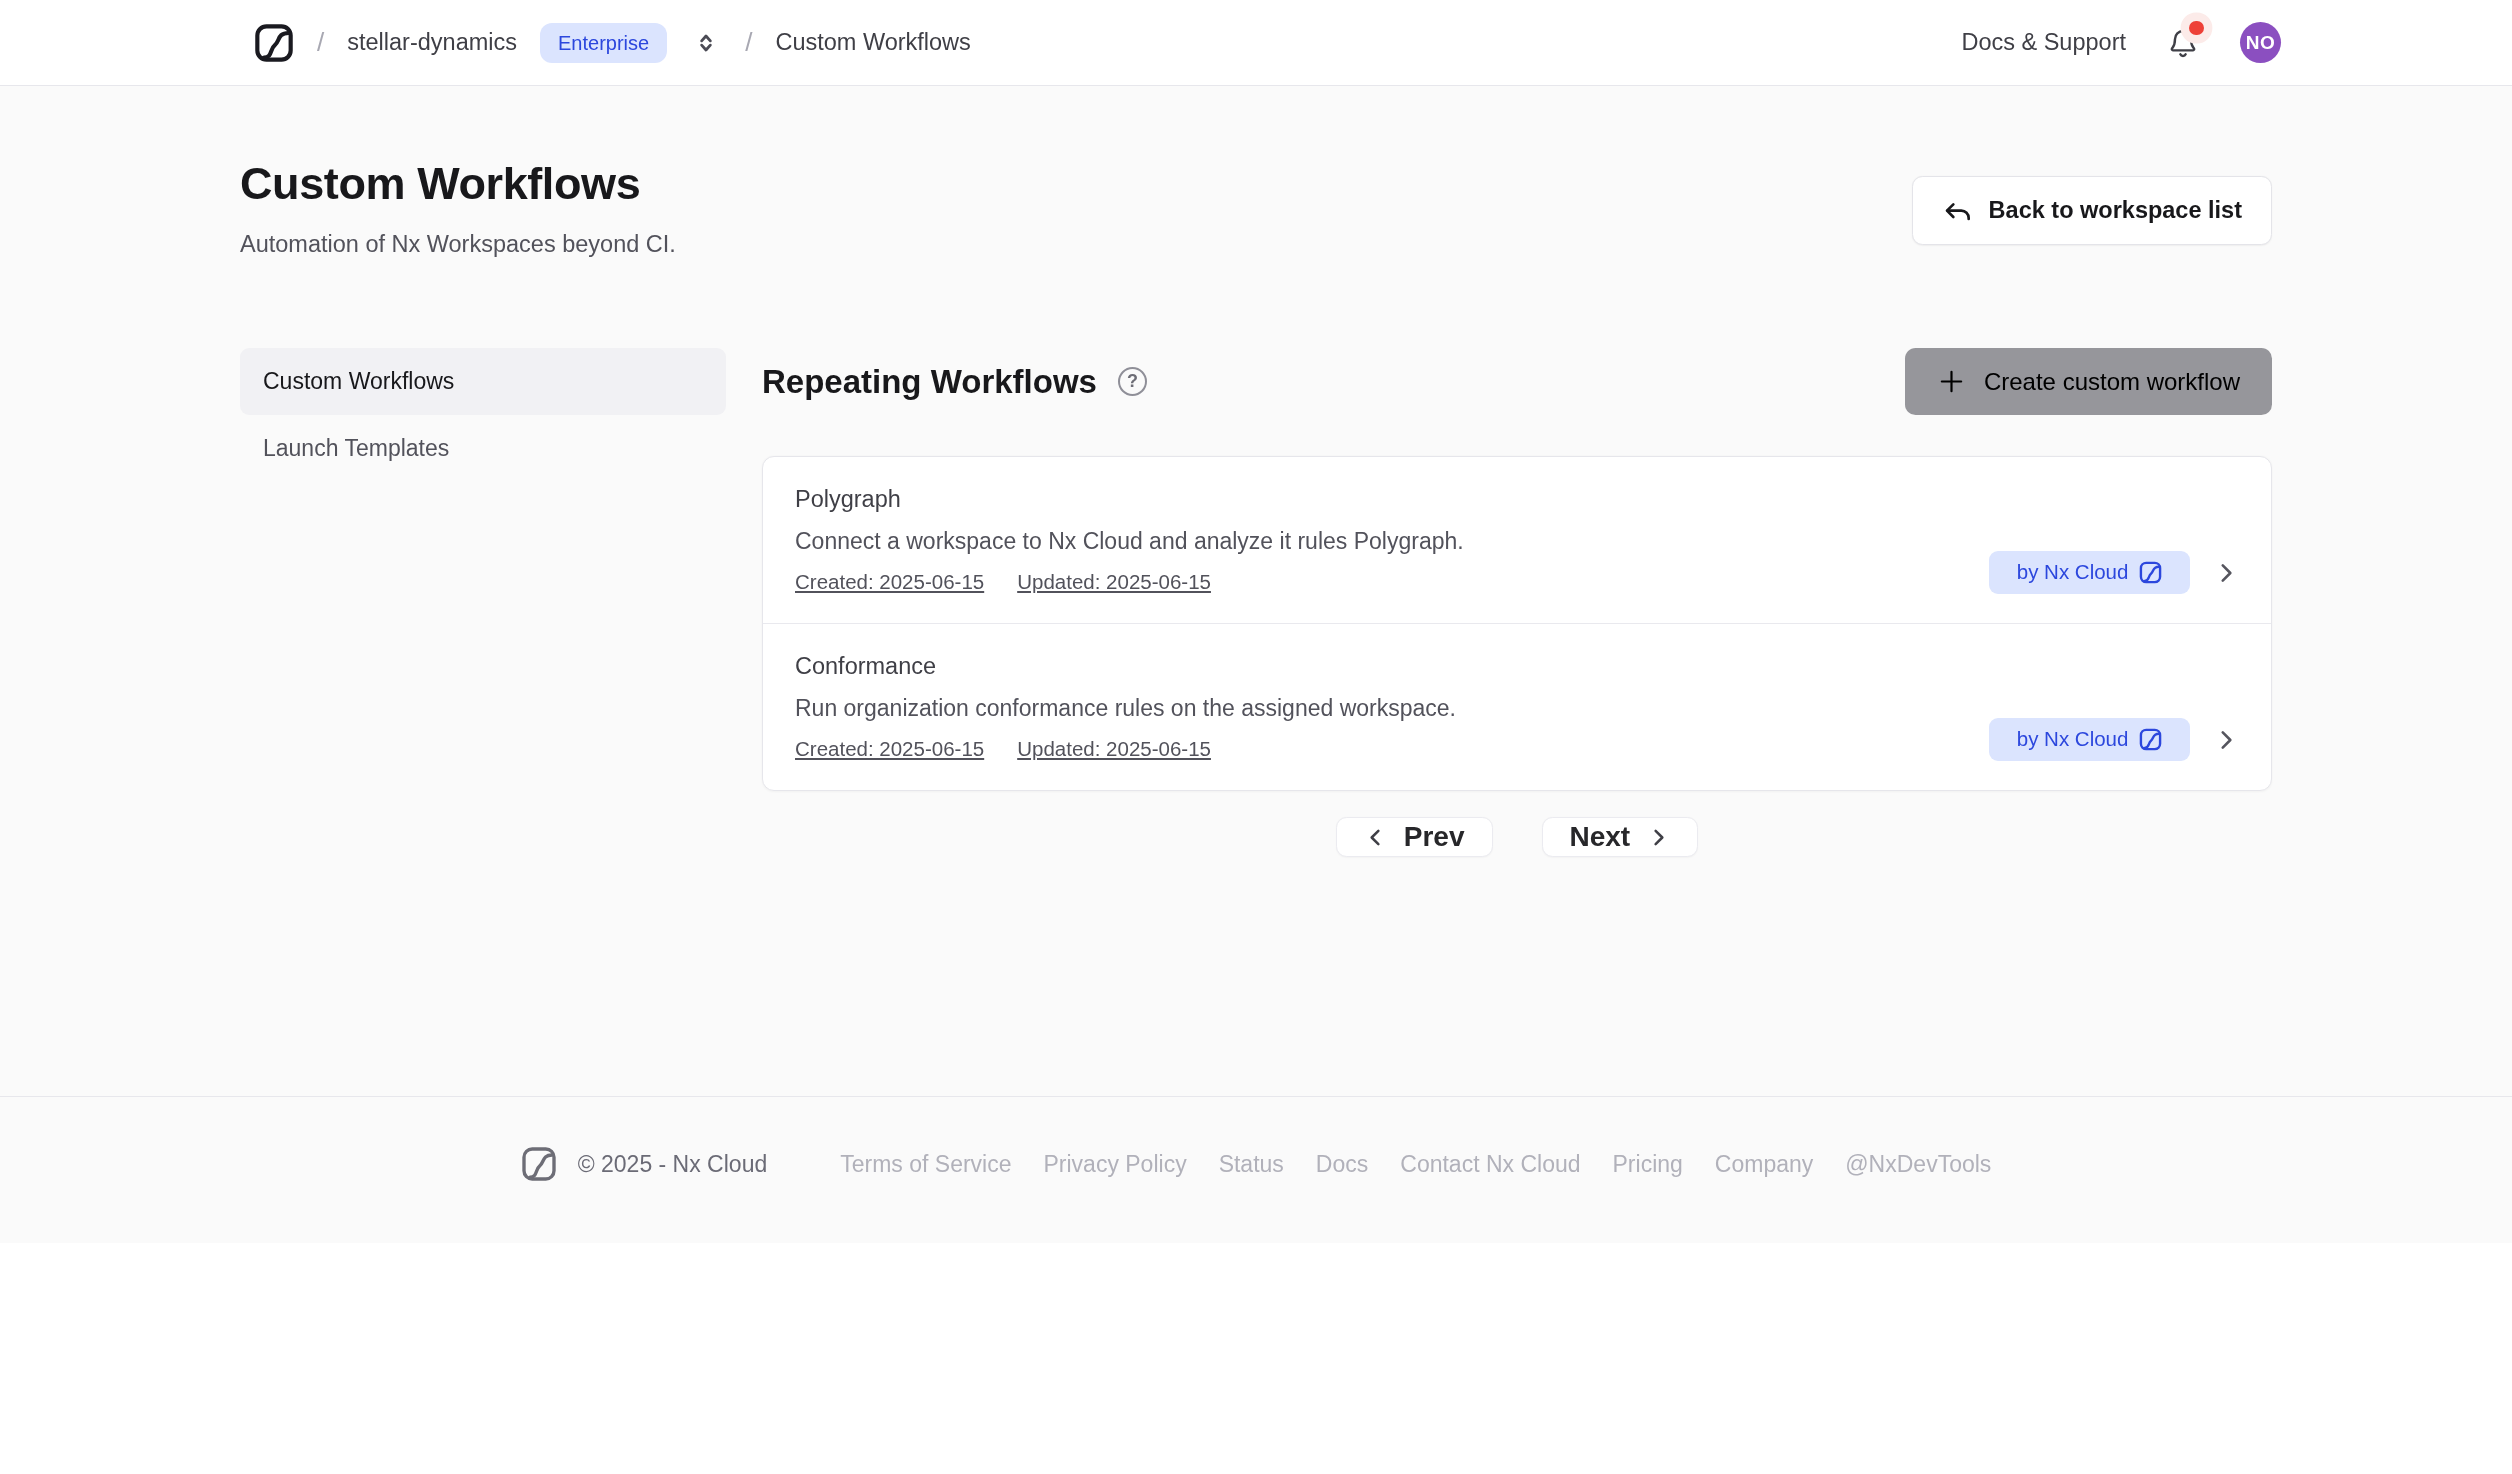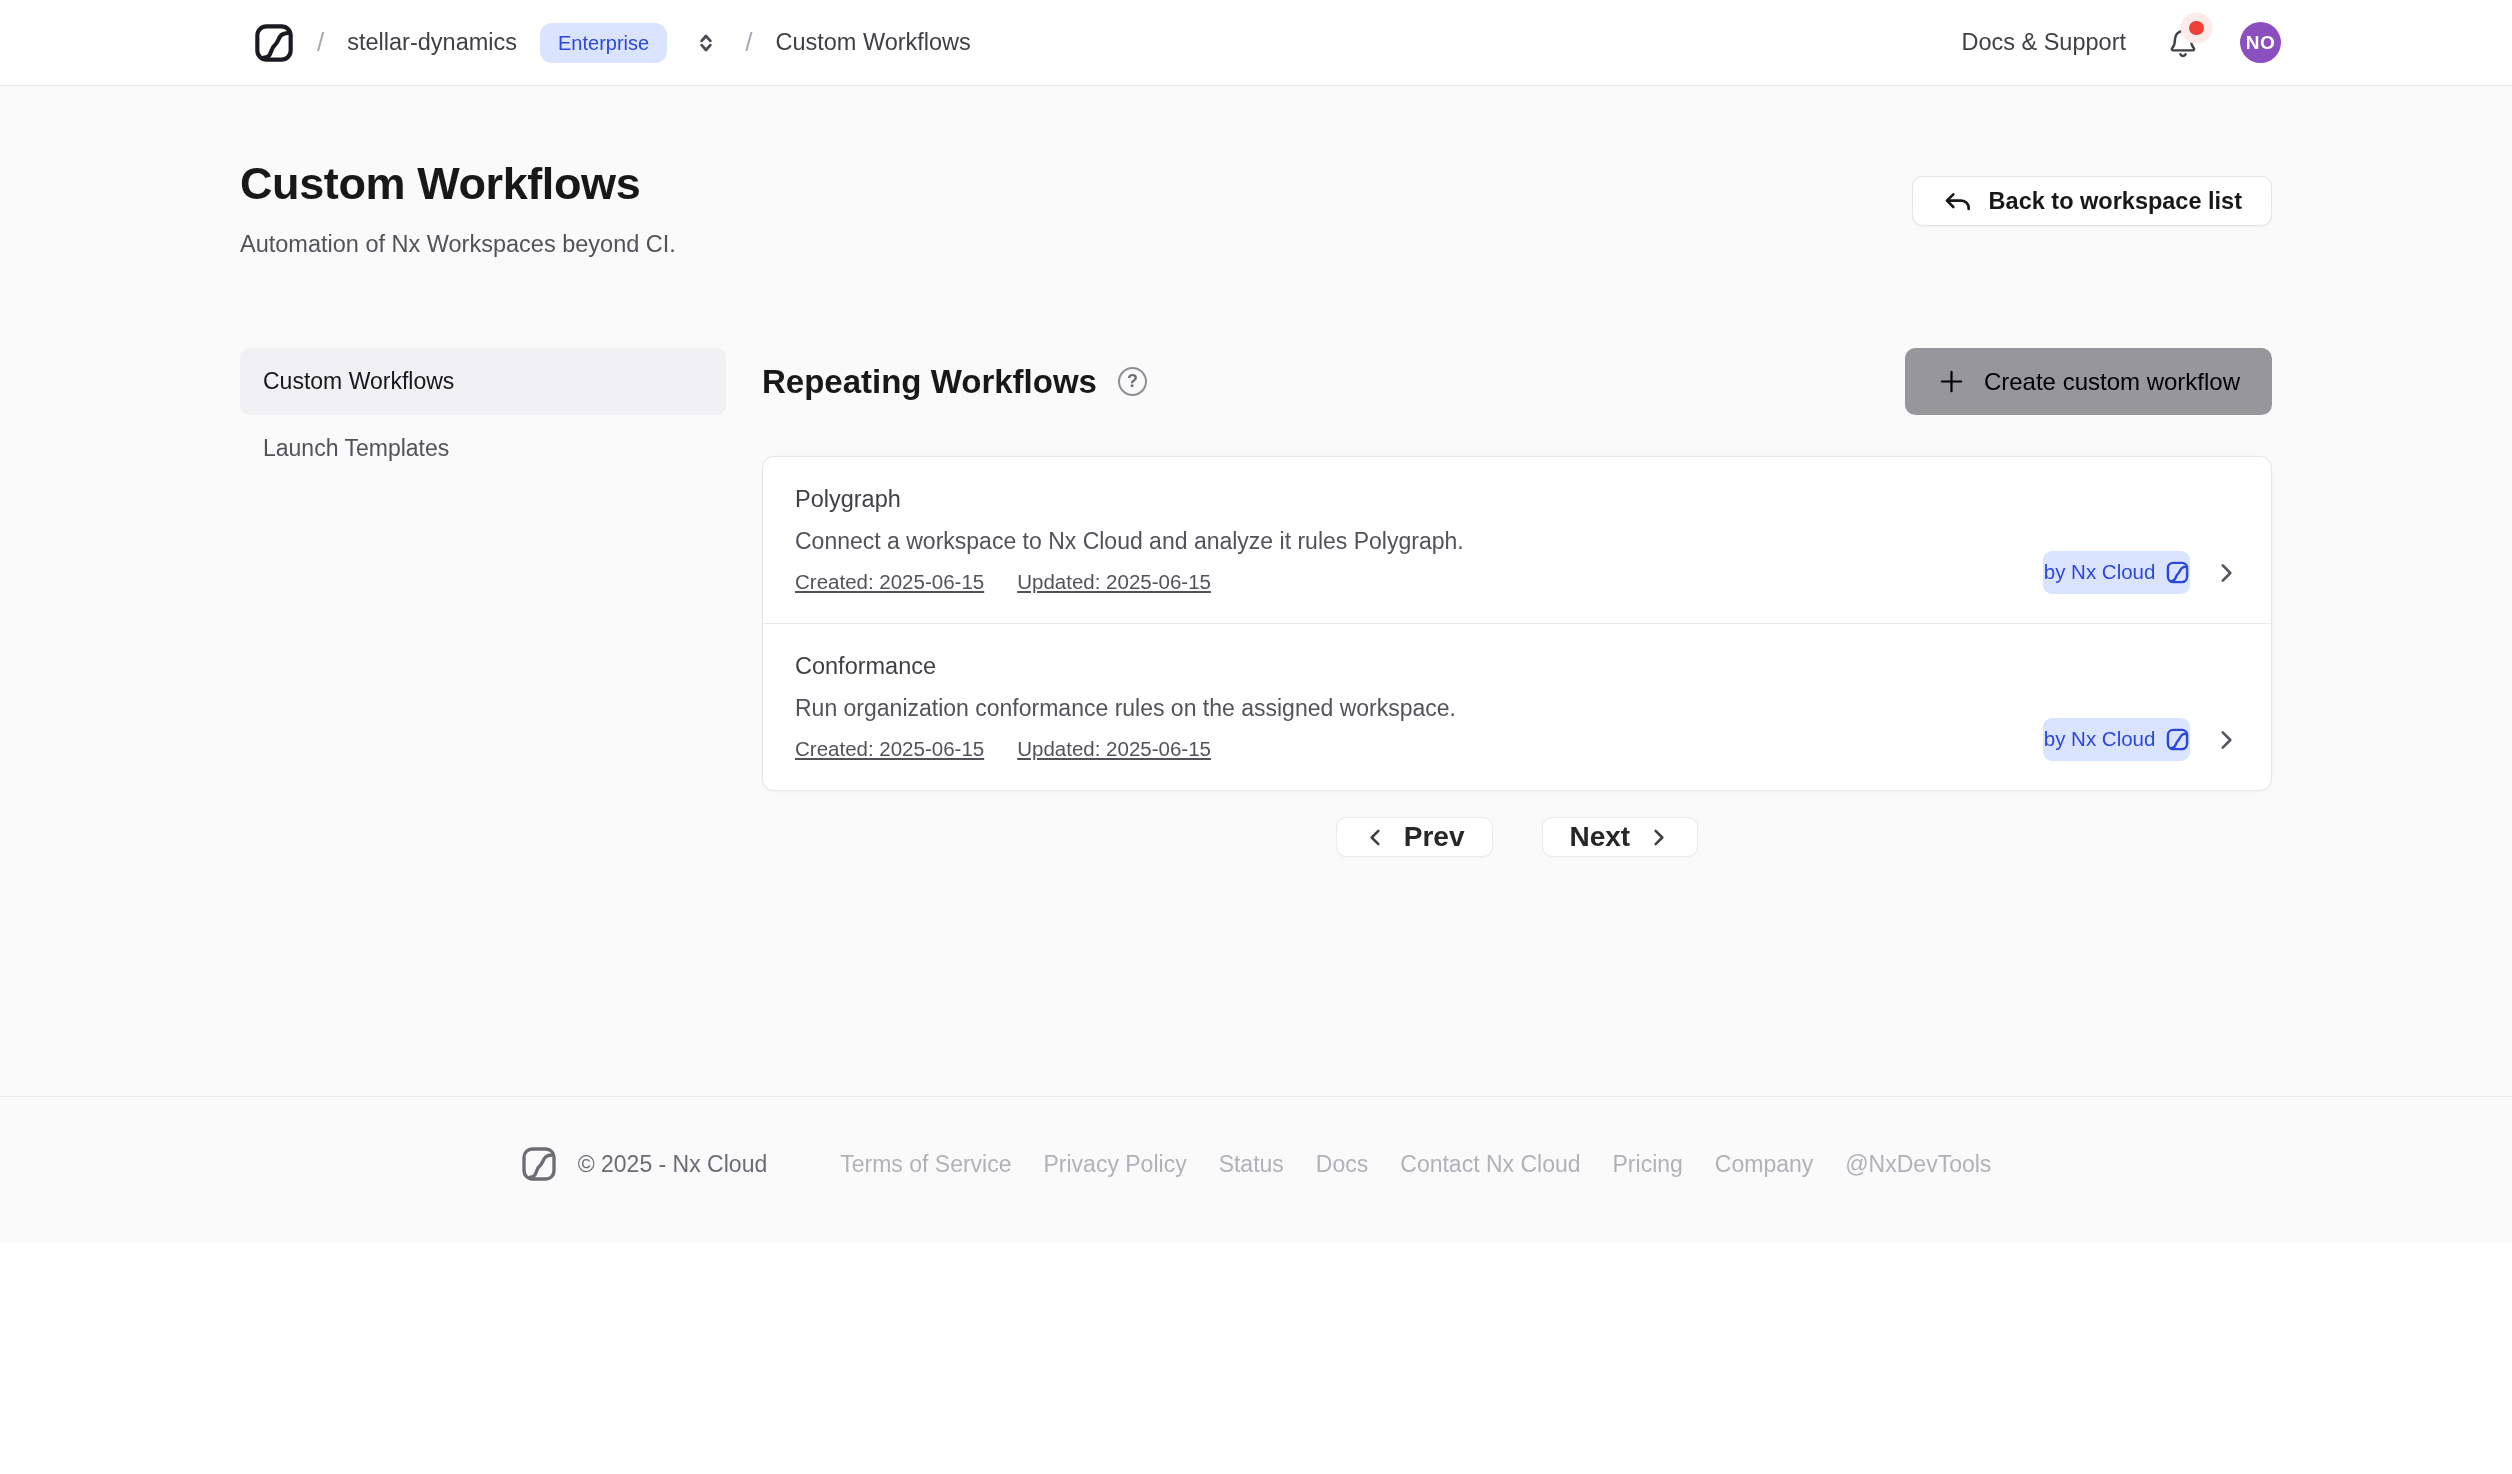--- a/index.html
+++ b/index.html
@@ -55,21 +55,21 @@
   }
 
   
   .page-body { background: #fafafa; }
 
   .page-head { display: flex; justify-content: space-between; align-items: flex-start; padding: 72px 9px 0; }
   .page-title { margin: 0; font-size: 45px; font-weight: 700; letter-spacing: -0.4px; color: #18181b; }
   .page-subtitle { margin: 21px 0 0; font-size: 23.5px; color: #52525b; }
   .back-btn {
     display: flex; align-items: center; gap: 15px;
-    margin-top: 18px; height: 50px; padding: 0 29px;
+    margin-top: 18px; height: 69px; padding: 0 29px;
     background: #ffffff; border: 1.5px solid #e4e4e9; border-radius: 10.6px;
     font-family: inherit; font-size: 23.5px; font-weight: 700; color: #18181b;
     box-shadow: 0 0.8px 1.5px rgba(0,0,0,0.05); cursor: pointer;
   }
 
   .content-row { display: flex; gap: 36px; margin-top: 90px; padding: 0 9px; }
 
   .sidebar { width: 486px; flex: none; display: flex; flex-direction: column; }
   .side-item {
     height: 67px; display: flex; align-items: center;
@@ -103,21 +103,21 @@
   .card-row { display: flex; align-items: flex-end; justify-content: space-between; padding: 29px 32px; cursor: pointer; gap: 32px; }
   .card-row + .card-row { border-top: 1.5px solid #e9e9ee; }
   .card-name { margin: 0 0 15px; font-size: 23.5px; font-weight: 500; color: #3f3f46; }
   .card-desc { margin: 0 0 15px; font-size: 23px; font-weight: 400; color: #52525b; }
   .card-meta { display: flex; gap: 33px; font-size: 20.5px; color: #52525b; text-decoration: underline; }
   .card-side { display: flex; align-items: center; gap: 23px; }
   .nx-badge {
     display: flex; align-items: center; gap: 10.6px;
     background: #dbe4fe; color: #2c47dd;
     font-size: 20.5px; font-weight: 500;
-    padding: 10px 1px; border-radius: 9px; line-height: 1;
+    padding: 10px 28px; border-radius: 9px; line-height: 1;
   }
   .row-chevron { color: #55555e; display: flex; }
 
   .pagination { display: flex; justify-content: center; gap: 49px; margin-top: 26px; }
   .page-btn {
     height: 40px; padding: 0 27px;
     display: flex; align-items: center; gap: 16.7px;
     background: #ffffff; border: 1.5px solid #ebebf0; border-radius: 10.6px;
     font-family: inherit; font-size: 28px; font-weight: 700; color: #27272a;
     box-shadow: 0 0.8px 1.5px rgba(0,0,0,0.03); cursor: pointer;

